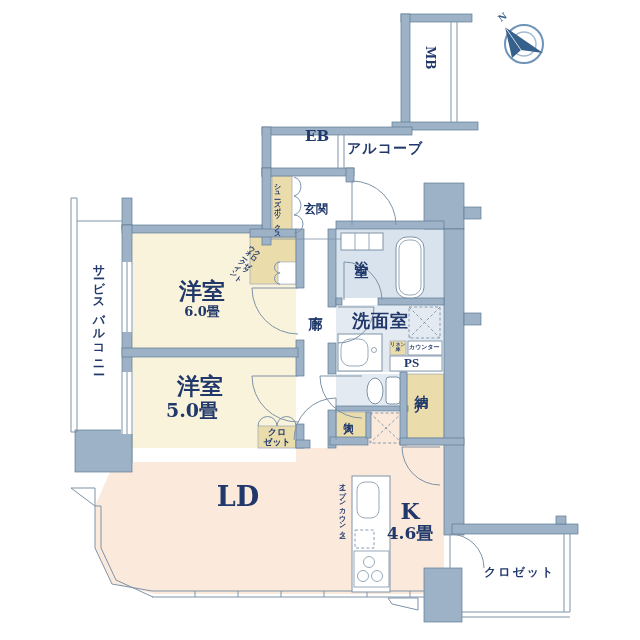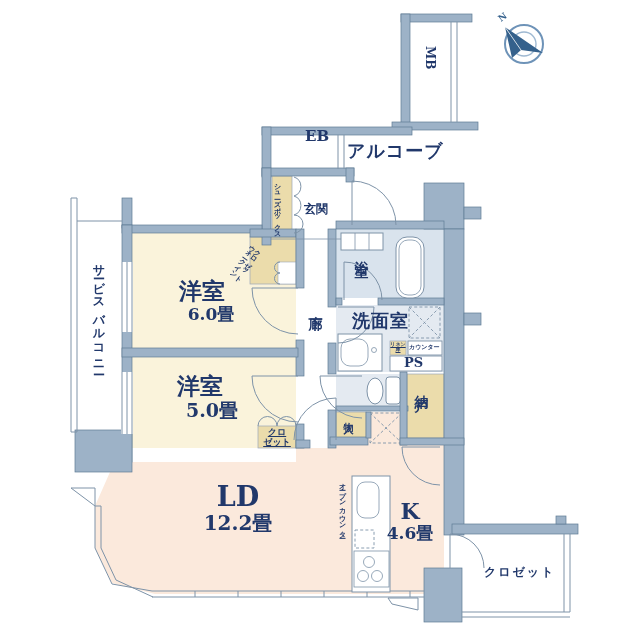--- a/index.html
+++ b/index.html
@@ -6,21 +6,21 @@
   .stage{
     position:relative;width:640px;height:640px;background:var(--paper,#fff);
     font-family:"DejaVu Serif","Liberation Serif",serif;overflow:hidden;
   }
   .stage svg{position:absolute;left:0;top:0;}
   .lbl{
     position:absolute;color:var(--ink,#21386B);font-weight:bold;
     line-height:1.08;text-align:center;white-space:nowrap;z-index:5;
   }
   .v{writing-mode:vertical-rl;line-height:1;}
-  .two{white-space:normal;text-decoration:underline;}
+  .two{white-space:normal;}
   .wall{fill:var(--wall,#9DB2C7);stroke:var(--wall_line,#5F7B95);stroke-width:.7;}
   .ln{stroke:var(--line,#7E93A8);stroke-width:1;fill:none;}
   .thin{stroke:var(--line,#7E93A8);stroke-width:.8;fill:none;}
   .fixt{fill:#fff;stroke:var(--line,#7E93A8);stroke-width:1;}
   .dash{fill:none;stroke:var(--line,#7E93A8);stroke-width:.9;stroke-dasharray:3 2.2;}
   .tan{fill:var(--tan,#EBDCAB);stroke:#9AA7B8;stroke-width:.7;}
   .wbox{fill:#fff;stroke:var(--line,#7E93A8);stroke-width:.9;}
 </style>
 </head>
 <body>
@@ -183,54 +183,53 @@
     <circle cx="524" cy="44" r="19" fill="none" stroke="#6E93B8" stroke-width="2"></circle>
     <circle cx="524" cy="44" r="12" fill="none" stroke="#9FB9D2" stroke-width="1.4"></circle>
     <polygon points="505,27 543,53 521,50 512,58" fill="var(--compass,#35618C)"></polygon>
     <path d="M505,27 L521,50" stroke="#fff" stroke-width=".8" fill="none"></path>
   </g>
 </svg>
 
   <div class="lbl v" style="left:93px;top:256px;font-size:12px;letter-spacing:2px;">サービスバルコニー</div>
   <div class="lbl v" style="left:424px;top:46px;font-size:12px;">MB</div>
   <div class="lbl" style="left:305px;top:128px;font-size:15px;">EB</div>
-  <div class="lbl" style="left:347px;top:141px;font-size:18px;letter-spacing:1px;">アルコーブ</div>
+  <div class="lbl" style="left:347px;top:141px;font-size:14px;letter-spacing:1px;">アルコーブ</div>
   <div class="lbl" style="left:304px;top:203px;font-size:12px;">玄関</div>
   <div class="lbl v" style="left:274px;top:179px;font-size:7px;">シューズボックス</div>
 
   <div class="lbl" style="left:254px;top:240px;display:flex;transform:rotate(36deg);transform-origin:0 0;font-size:7px;">
     <span class="v">ウォークイン</span>
       <span class="v">クロゼット</span>
   </div>
 
   <div class="lbl v" style="left:355px;top:250px;font-size:14px;letter-spacing:2px;">浴室</div>
   <div class="lbl" style="left:352px;top:311px;font-size:18px;letter-spacing:1px;">洗面室</div>
   <div class="lbl v" style="left:309px;top:304px;font-size:14px;letter-spacing:3px;">廊下</div>
 
   <div class="lbl two" style="left:389px;top:342px;width:18px;font-size:5px;">
     <div>リネン</div>
     <div>庫</div>
   </div>
   <div class="lbl" style="left:409px;top:344px;font-size:6px;">カウンター</div>
-  <div class="lbl" style="left:404px;top:356px;font-size:13px;">PS</div>
+  <div class="lbl" style="left:404px;top:356px;font-size:13px;font-family:Liberation Serif, serif;">PS</div>
   <div class="lbl v" style="left:415px;top:384px;font-size:14px;letter-spacing:4px;">納戸</div>
   <div class="lbl v" style="left:343px;top:414px;font-size:10px;letter-spacing:2px;">物入</div>
 
   <div class="lbl two" style="left:258px;top:428px;width:38px;font-size:9px;">
     <div>クロ</div>
     <div>ゼット</div>
   </div>
 
   <div class="lbl" style="left:142px;top:279px;width:120px;font-size:23px;">洋室</div>
-  <div class="lbl" style="left:151px;top:305px;width:120px;font-size:17px;">6.0畳</div>
+  <div class="lbl" style="left:142px;top:305px;width:120px;font-size:13px;">6.0畳</div>
   <div class="lbl" style="left:140px;top:374px;width:120px;font-size:23px;">洋室</div>
-  <div class="lbl" style="left:152px;top:400px;width:120px;font-size:19px;">5.0畳</div>
+  <div class="lbl" style="left:132px;top:400px;width:120px;font-size:19px;">5.0畳</div>
 
   <div class="lbl" style="left:178px;top:482px;width:120px;font-size:27px;">LD</div>
-  <div class="lbl" style="left:178px;top:513px;width:120px;font-size:20px;">12.2畳</div>
   <div class="lbl" style="left:380px;top:500px;width:60px;font-size:22px;">K</div>
   <div class="lbl" style="left:380px;top:524px;width:60px;font-size:17px;">4.6畳</div>
 
   <div class="lbl v" style="left:339px;top:478px;font-size:7px;">オープンカウンター</div>
   <div class="lbl" style="left:484px;top:566px;font-size:12px;letter-spacing:2px;">クロゼット</div>
   <div class="lbl" style="left:499px;top:13px;font-size:9px;transform:rotate(-36deg);color:#35618C;">N</div>
 
 </div>
 
 </body></html>

